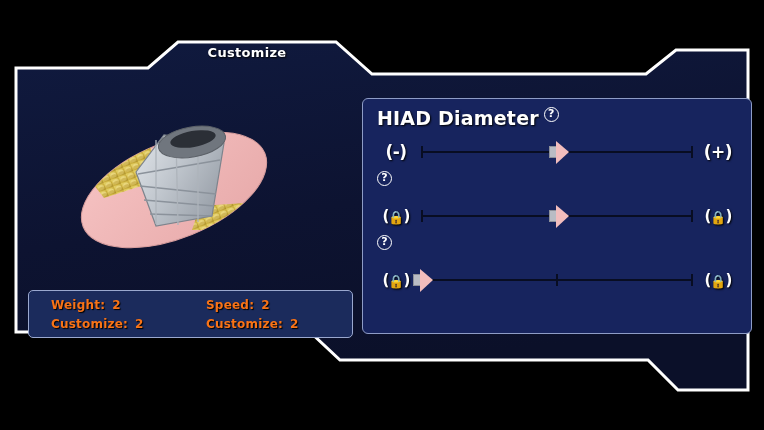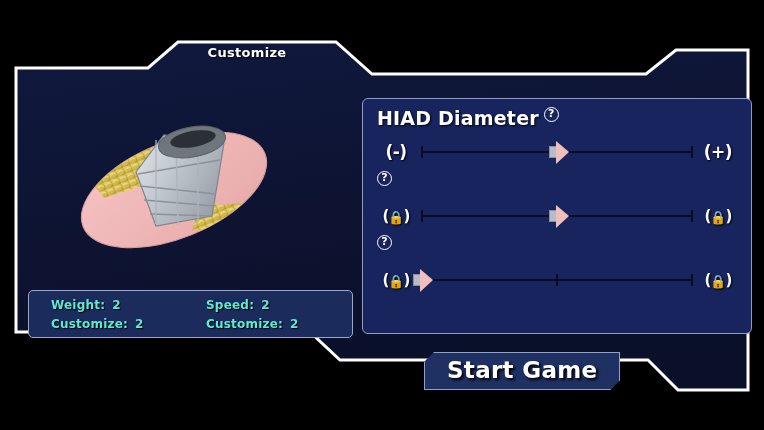--- a/index.html
+++ b/index.html
@@ -79,21 +79,21 @@
     padding: 4px 0 0 0;
   }
   .stats-row {
     display: flex;
     height: 19px;
     align-items: center;
   }
   .stat {
     display: flex;
     align-items: flex-start;
-    color: #5eead4;
+    color: #f97316;
     font-size: 12px;
     font-weight: bold;
     text-shadow: 1px 1px 1px #000;
     letter-spacing: 0.2px;
   }
   .stat-label { }
   .stat-value { margin-left: 7px; }
   .stat.col1 { width: 160px; justify-content: flex-start; padding-left: 22px; }
   .stat.col2 { width: 165px; justify-content: flex-start; padding-left: 18px; }
 
@@ -400,15 +400,14 @@
             <span class="nub"></span>
             <span class="arrow"></span>
           </div>
         </div>
         <span class="end-label lock">(<span class="lockglyph">🔒</span>)</span>
       </div>
     </div>
 
   </div>
 
-  <div id="start-game">Start Game</div>
 
 </div>
 
 </body></html>

